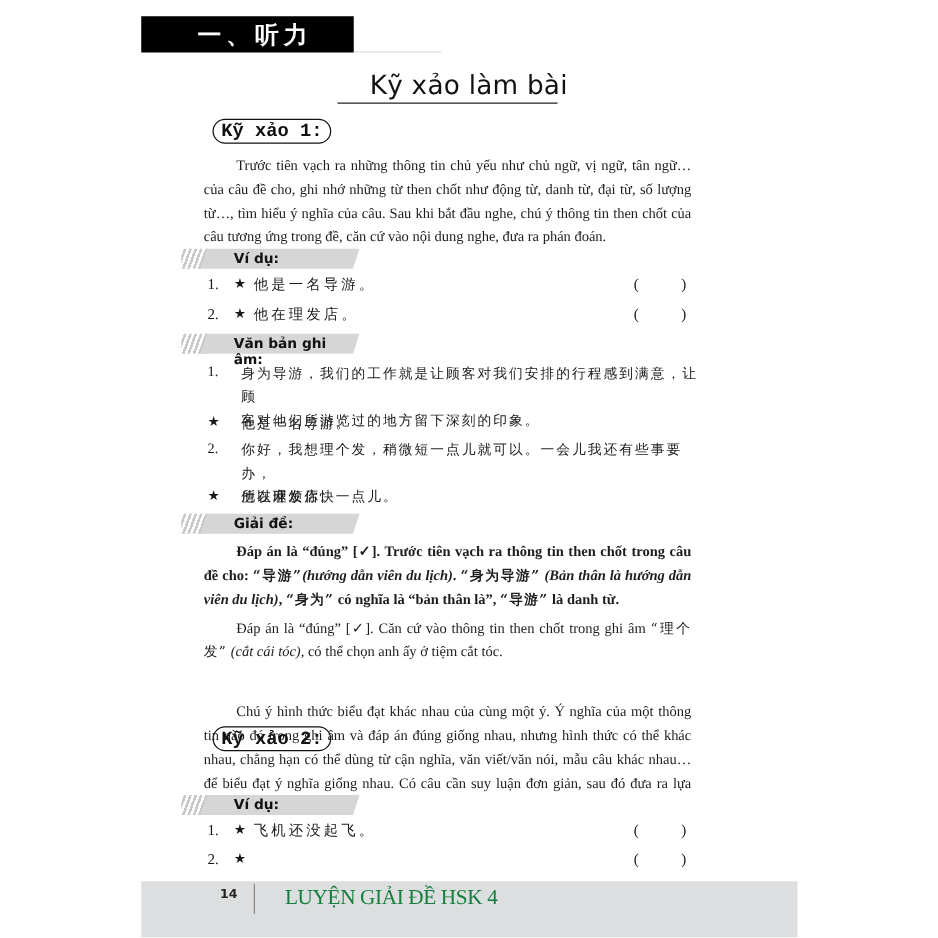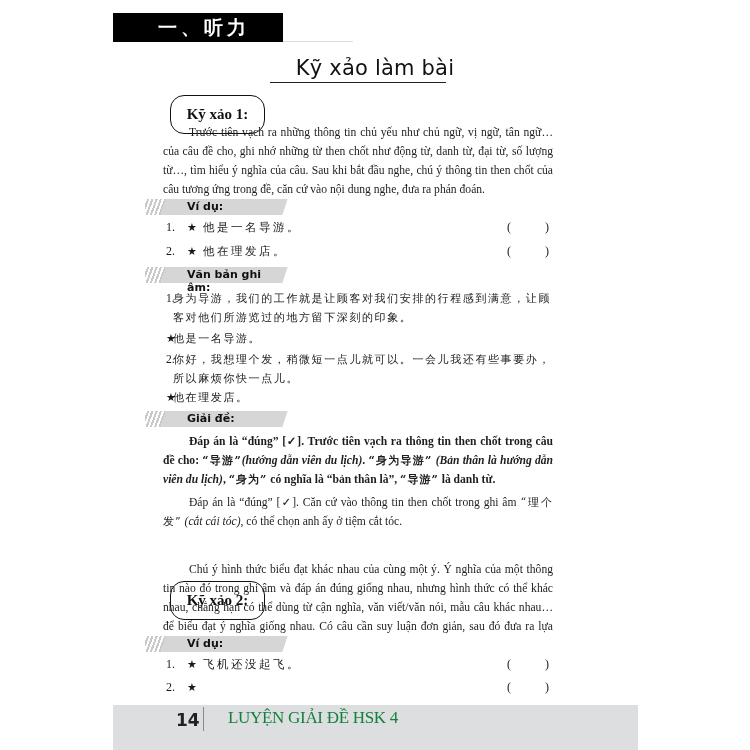--- a/index.html
+++ b/index.html
@@ -20,23 +20,23 @@
   .page-title {
     position: absolute; left: 270px; top: 56px; width: 210px; text-align: center;
     font-family: "DejaVu Sans", sans-serif; font-size: 21px; color: #111;
     letter-spacing: 0.2px;
   }
   .page-title-rule {
     position: absolute; left: 270px; top: 82px; width: 176px; height: 1px; background: #222;
   }
 
   .pill {
-    position: absolute; height: 39px; width: 95px;
+    position: absolute; height: 20px; width: 95px;
     border: 1.5px solid #111; border-radius: 14px;
-    font-family: Liberation Serif, serif; font-weight: bold; font-size: 15px;
+    font-family: Liberation Mono, monospace; font-weight: bold; font-size: 15px;
     display: flex; align-items: center; justify-content: center; color: #111;
   }
 
   .para {
     position: absolute; left: 163px; width: 390px;
     font-size: 11.6px; line-height: 19px; text-align: justify; color: #1d1d1d;
   }
   .para .indent { display: inline-block; width: 26px; }
 
   .sec-banner {
@@ -62,32 +62,32 @@
   .row .num { position: absolute; left: 3px; }
   .row .star { position: absolute; left: 24px; font-size: 11px; }
   .row .zh { position: absolute; left: 40px; letter-spacing: 2.5px; font-family: "DejaVu Serif", serif; font-size: 11.5px; }
   .row .paren-l { position: absolute; left: 344px; }
   .row .paren-r { position: absolute; left: 382px; }
 
   .transcript {
     position: absolute; left: 163px; width: 400px; font-size: 11.5px; line-height: 19px;
   }
   .transcript .num { position: absolute; left: 3px; top: 0; font-family: "Liberation Serif", serif; }
-  .transcript .zh { margin-left: 10px; letter-spacing: 1.6px; font-family: "DejaVu Serif", serif; font-size: 11px; display: block; }
+  .transcript .zh { margin-left: 30px; letter-spacing: 1.6px; font-family: "DejaVu Serif", serif; font-size: 11px; display: block; }
   .transcript .star { position: absolute; left: 3px; top: 0; font-size: 11px; }
 
   .it { font-style: italic; }
   .zhq { font-family: "DejaVu Serif", serif; font-size: 11px; letter-spacing: 1px; }
 
   .footer {
     position: absolute; left: 113px; top: 705px; width: 525px; height: 45px; background: #dcdedf;
   }
   .footer .page-num {
     position: absolute; left: 63px; top: 5px;
-    font-family: "DejaVu Sans", sans-serif; font-weight: bold; font-size: 17px; color: #222;
+    font-family: "DejaVu Sans", sans-serif; font-weight: bold; font-size: 10px; color: #222;
   }
   .footer .divider {
     position: absolute; left: 90px; top: 2px; width: 1px; height: 24px; background: #888;
   }
   .footer .book-title {
     position: absolute; left: 115px; top: 3px;
     font-family: "Liberation Serif", serif; font-size: 17px; color: #15803d; letter-spacing: -0.3px;
   }
 </style>
 </head>

